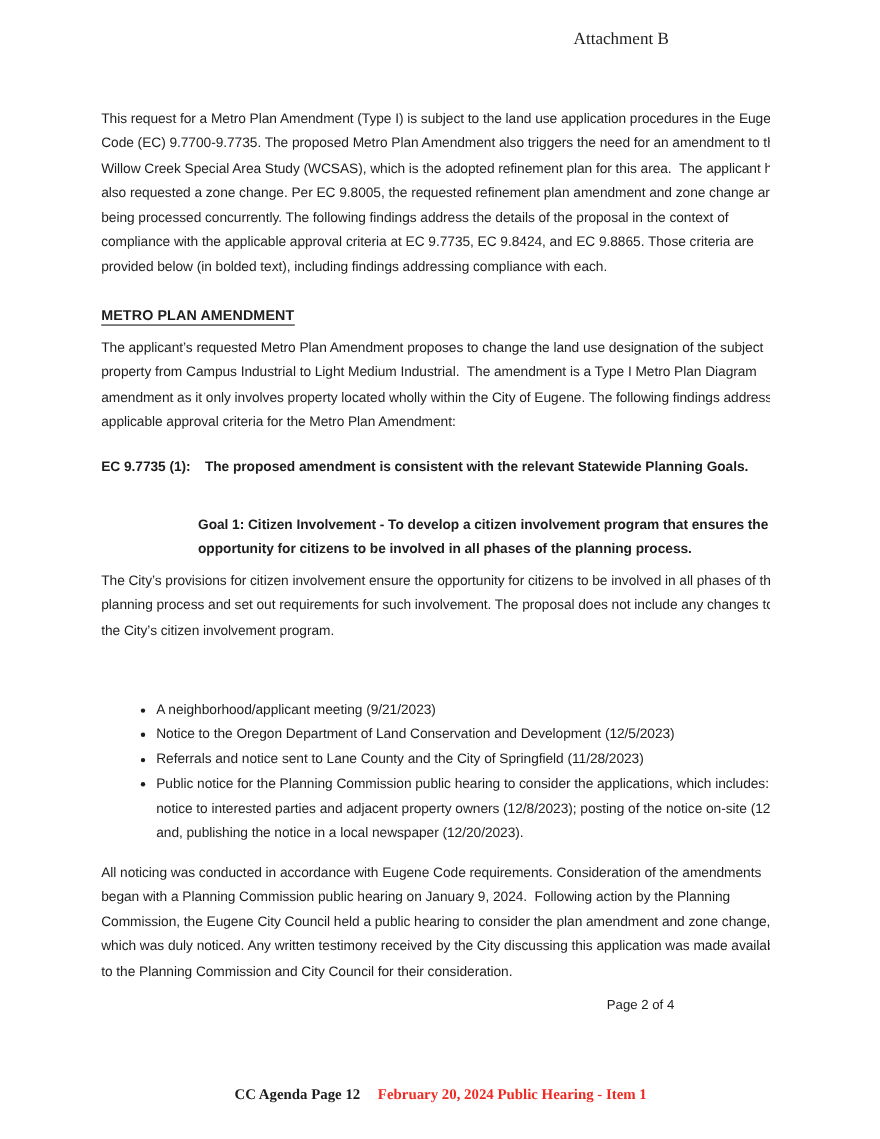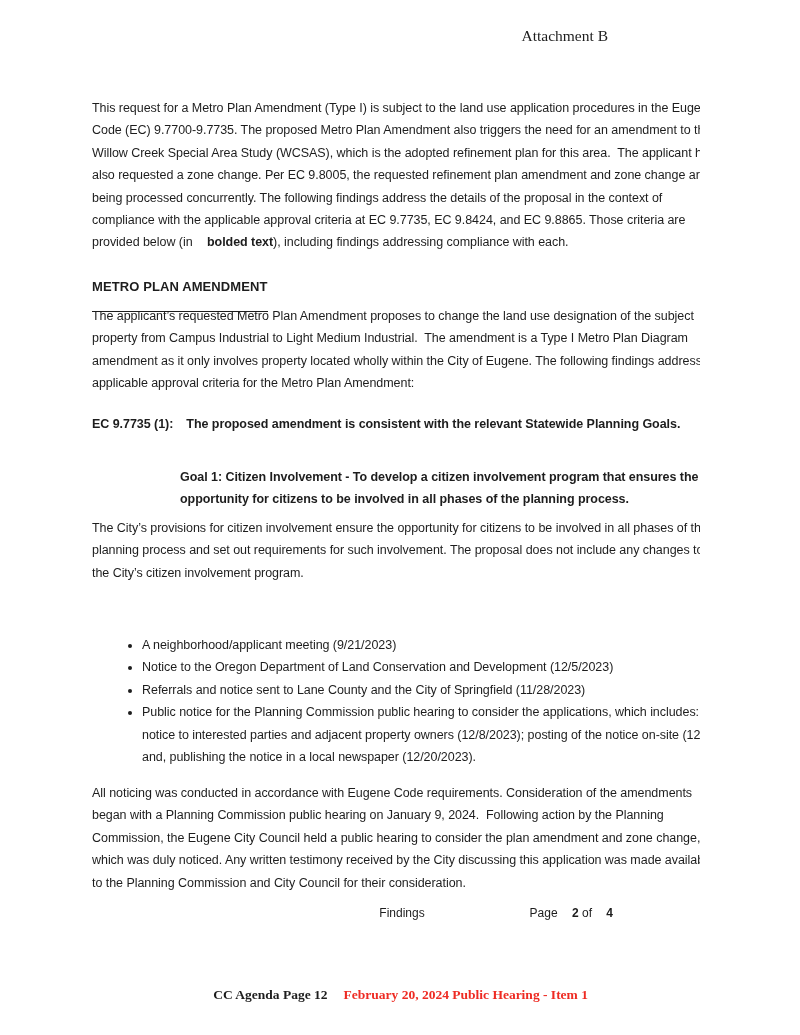--- a/index.html
+++ b/index.html
@@ -14,29 +14,29 @@
   .attachment {
     position:absolute; top:27px; right:92px;
     font-family:"Liberation Serif", serif;
     font-size:15.5px; color:#1d1d1d;
   }
   .para {
     position:absolute; left:92px; width:632px;
     font-size:12.5px; line-height:22.4px; letter-spacing:-0.05px;
     white-space:pre-wrap;
   }
-  .bold { font-weight:700;margin-left:11px; }
+  .bold { font-weight:400; }
   .section-heading {
     position:absolute; left:92px; top:279px;
     font-size:13px; font-weight:700; letter-spacing:0.1px;
   }
   .section-heading span {
     display:inline-block;
     border-bottom:1.6px solid #1d1d1d;
-    padding-bottom:17px;
+    padding-bottom:1px;
   }
   .criterion { font-weight:700; }
   .criterion .crit-label { margin-right:13px; }
   .goal {
     left:140px; width:584px;
     font-weight:700;
     margin-left:40px;
   }
   .bullet-list {
     position:absolute; left:92px; top:634px; width:632px;
@@ -82,21 +82,20 @@
   <ul class="bullet-list">
     <li>A neighborhood/applicant meeting (9/21/2023)</li>
     <li>Notice to the Oregon Department of Land Conservation and Development (12/5/2023)</li>
     <li>Referrals and notice sent to Lane County and the City of Springfield (11/28/2023)</li>
     <li>Public notice for the Planning Commission public hearing to consider the applications, which includes: mailing notice to interested parties and adjacent property owners (12/8/2023); posting of the notice on-site (12/15/2023); and, publishing the notice in a local newspaper (12/20/2023).</li>
   </ul>
 
   <div class="para" style="top:782px;">All noticing was conducted in accordance with Eugene Code requirements. Consideration of the amendments began with a Planning Commission public hearing on January 9, 2024.  Following action by the Planning Commission, the Eugene City Council held a public hearing to consider the plan amendment and zone change, which was duly noticed. Any written testimony received by the City discussing this application was made available to the Planning Commission and City Council for their consideration.</div>
 
   <div class="footer-center">
-    <div>Findings</div>
   </div>
 
   <div class="footer-page"><span>Page </span><span class="bold">2</span><span> of </span><span class="bold">4</span></div>
 
   <div class="bottom-bar">
     <span class="agenda-label">CC Agenda Page 12</span><span class="hearing-label" style="color: rgb(238, 43, 35);">February 20, 2024 Public Hearing - Item 1</span>
   </div>
 
 </div>
 

